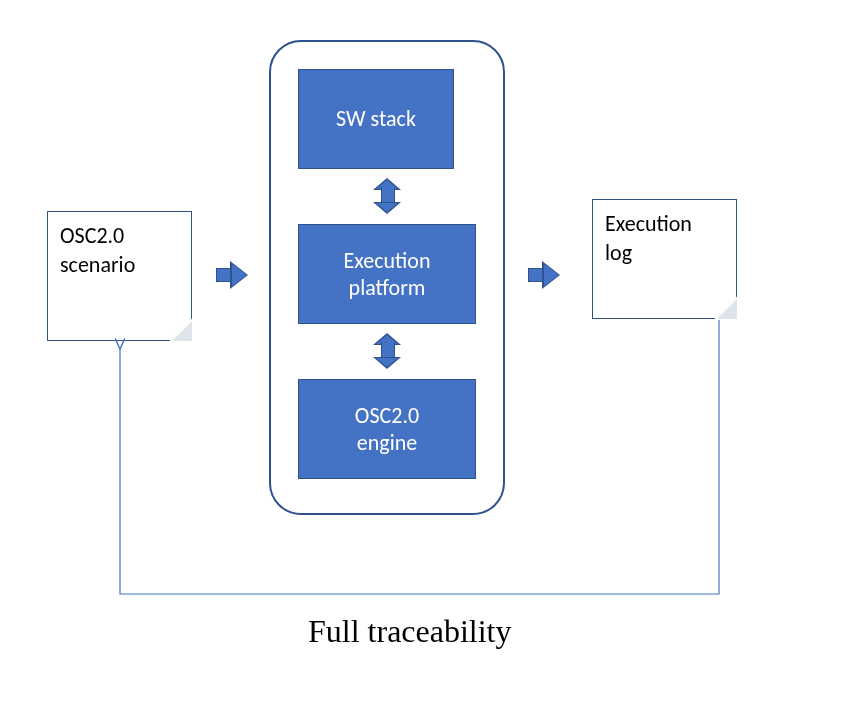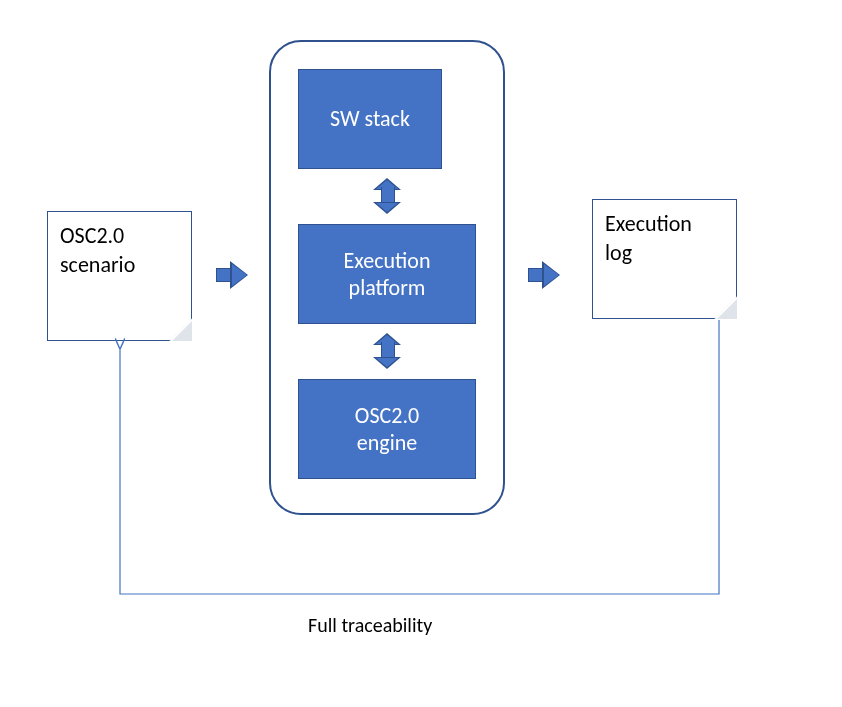--- a/index.html
+++ b/index.html
@@ -163,22 +163,23 @@
     position: absolute;
     left: -11.5px;
     bottom: 2px;
     border-left: 11.5px solid transparent;
     border-right: 11.5px solid transparent;
     border-top: 9.5px solid #4472c4;
   }
 
   .trace-label {
     position: absolute;
-    font-size: 20px;
+    font-size: 32px;
     color: #000000;
+    font-family: Liberation Serif, serif;
   }
   svg.trace-line { position: absolute; overflow: visible; }
 </style>
 </head>
 <body>
 
 <div class="canvas">
 
   <div class="doc" style="left:47px; top:211px;">
     <span>OSC2.0</span><br>
@@ -186,21 +187,21 @@
     <div class="curl"></div>
   </div>
 
   <div class="rarrow" style="left:216px; top:261px;">
     <div class="shaft"></div>
       <div class="head"></div>
   </div>
 
   <div class="container" style="left:269px; top:40px; width:236px; height:475px;"></div>
 
-  <div class="box" style="left:298px; top:69px; width:144px; height:100px;">
+  <div class="box" style="left:298px; top:69px; width:156px; height:100px;">
     <span>SW stack</span>
   </div>
 
   <div class="varrow2" style="left:373px; top:178px;">
     <div class="headUp"></div>
       <div class="shaft"></div>
       <div class="headDown"></div>
   </div>
 
   <div class="box" style="left:298px; top:224px; width:178px; height:100px;">

